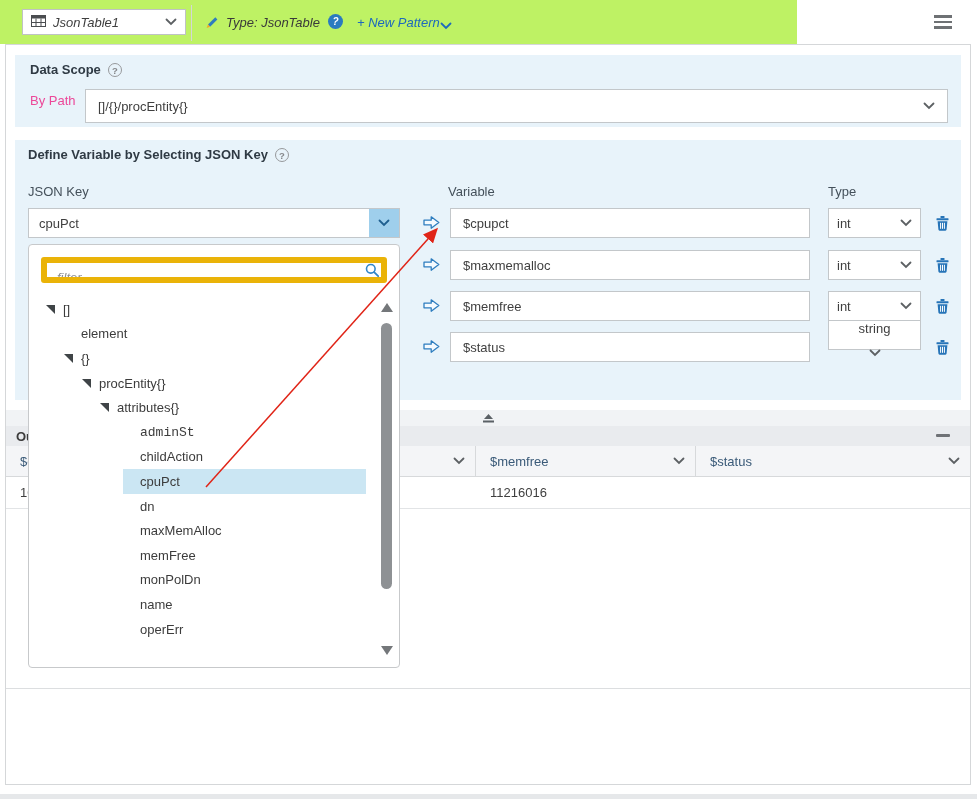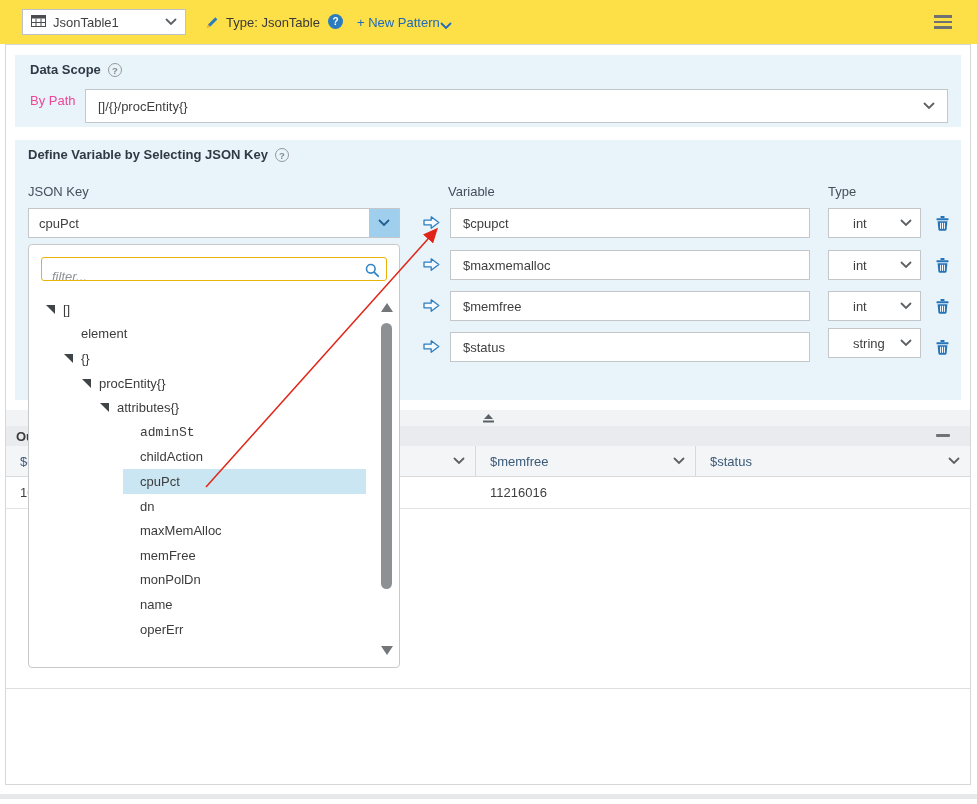--- a/index.html
+++ b/index.html
@@ -2,21 +2,21 @@
 <html><head>
 <meta charset="utf-8">
 <style>
   * { margin:0; padding:0; box-sizing:border-box; }
   html,body { background:#fff; }
   .page {
     position:relative; width:977px; height:804px; overflow:hidden;
     font-family:"Liberation Sans", sans-serif; font-size:13px; color:#3f3f3f; background:#fff;
   }
   
-  .topbar { position:absolute; left:0; top:0; width:977px; height:44px; background:#fde047; }
+  .topbar { position:absolute; left:0; top:0; width:797px; height:44px; background:#bef264;font-style:italic; }
   .pattern-select {
     position:absolute; left:22px; top:9px; width:164px; height:26px; background:#fff;
     border:1px solid #bfc2c4; display:flex; align-items:center; padding:0 8px; cursor:pointer;
   }
   .pattern-select .lbl { margin-left:7px; flex:1; color:#3f3f3f; }
   .chev { color:#5c6063; display:inline-flex; }
   .tb-divider { position:absolute; left:191px; top:5px; width:1px; height:36px; background:#d4d6d8; }
   .pencil { position:absolute; left:203px; top:14px; cursor:pointer; }
   .type-label { position:absolute; left:226px; top:15px; color:#3a3a3a; }
   .help-filled {
@@ -53,21 +53,21 @@
   .json-combo .lbl { flex:1; display:flex; align-items:center; padding-left:10px; color:#3f3f3f; }
   .json-combo .toggle { width:30px; background:#9fcfec; display:flex; align-items:center; justify-content:center; color:#1f5f8f; }
   
   .map-arrow { position:absolute; left:423px; }
   .var-input {
     position:absolute; left:450px; width:360px; height:30px; border:1px solid #c3c7ca; background:#fff;
     padding:0 12px; font-family:"Liberation Sans",sans-serif; font-size:13px; color:#3f3f3f;
   }
   .type-select {
     position:absolute; left:828px; width:93px; height:30px; border:1px solid #c3c7ca; background:#fff;
-    display:flex; align-items:center; padding:0 8px 0 24px; cursor:pointer;gap:13px;
+    display:flex; align-items:center; padding:0 8px 0 8px; cursor:pointer;gap:13px;
   }
   .type-select .lbl { flex:1; color:#3f3f3f; }
   .trash { position:absolute; left:936px; cursor:pointer; }
   
   .collapse-strip { position:absolute; left:6px; top:410px; width:964px; height:16px; background:#f1f3f5; display:flex; align-items:center; justify-content:center; }
   .collapse-btn { cursor:pointer; display:flex; }
   .output-bar { position:absolute; left:6px; top:426px; width:964px; height:20px; background:#e9ebee; display:flex; align-items:center; }
   .output-title { margin-left:10px; font-weight:600; color:#3c3c3c; }
   .minus-btn { position:absolute; right:20px; top:8px; width:14px; height:3px; background:#6f7276; border-radius:1px; cursor:pointer; }
   .out-header { position:absolute; left:6px; top:446px; width:964px; height:31px; background:#f4f5f7; border-bottom:1px solid #d7d9db; display:flex; }
@@ -78,21 +78,21 @@
   .out-row { position:absolute; left:6px; top:477px; width:964px; height:32px; background:#fff; border-bottom:1px solid #e2e4e6; display:flex; }
   .out-cell { display:flex; align-items:center; padding-left:14px; color:#3f3f3f; }
   .out-bottom { position:absolute; left:6px; top:688px; width:964px; height:1px; background:#dcdee0; }
   .bottom-band { position:absolute; left:0; top:794px; width:977px; height:5px; background:#e6e8ea; }
   
   .dropdown {
     position:absolute; left:28px; top:244px; width:372px; height:424px; background:#fff;
     border:1px solid #c7c9cb; border-radius:4px; z-index:10;
   }
   .filter-input {
-    position:absolute; left:12px; top:12px; width:346px; height:24px; border:1px solid #eab308; border-radius:3px;
+    position:absolute; left:12px; top:12px; width:346px; height:24px; border:6px solid #eab308; border-radius:3px;
     padding:14px 30px 0 10px; font-family:"Liberation Sans",sans-serif; font-size:13px; color:#3f3f3f;
   }
   .filter-input::placeholder { font-style:italic; color:#8e9194; }
   .search-icon { position:absolute; left:336px; top:18px; pointer-events:none; }
   .tree-list { position:absolute; left:0; top:52px; width:350px; }
   .tree-row { height:24.6px; display:flex; align-items:center; cursor:pointer; }
   .tree-item { display:flex; align-items:center; height:100%; }
   .tree-item.selected { background:#cbe6f3; }
   .tri { width:17px; display:inline-flex; align-items:center; }
   .tree-lbl { color:#3c3c3c; white-space:pre; }
@@ -244,21 +244,21 @@
           <rect x="0.5" y="2.2" width="12" height="2" rx="0.5" fill="#2674b8"></rect>
           <path d="M1.6 5.2 h9.8 l-0.8 8.4 a1.2 1.2 0 0 1 -1.2 1.1 h-5.8 a1.2 1.2 0 0 1 -1.2 -1.1 Z" fill="#2674b8"></path>
           <line x1="4.6" y1="6.8" x2="4.6" y2="12.8" stroke="#fff"></line>
           <line x1="6.5" y1="6.8" x2="6.5" y2="12.8" stroke="#fff"></line>
           <line x1="8.4" y1="6.8" x2="8.4" y2="12.8" stroke="#fff"></line>
         </svg></span>
       <span class="map-arrow" style="top: 339px;"><svg width="17" height="15" viewBox="0 0 17 15">
           <path d="M1 5.2 H8.2 V1.8 L15.8 7.5 L8.2 13.2 V9.8 H1 Z" fill="#f4faff" stroke="#2e7dbf" stroke-width="1.3" stroke-linejoin="round"></path>
         </svg></span>
       <input class="var-input" type="text" value="$status" style="top: 332px;">
-      <div class="type-select" style="top: 328px;">
+      <div class="type-select" style="top: 320px; flex-direction: column;">
         <span class="lbl">string</span>
         <span class="chev">
           <svg width="12" height="8" viewBox="0 0 12 8">
             <path d="M1.5 1.5 L6 6 L10.5 1.5" fill="none" stroke="currentColor" stroke-width="1.8" stroke-linecap="round"></path>
           </svg>
         </span>
       </div>
       <span class="trash" style="top: 340px;"><svg width="13" height="15" viewBox="0 0 13 15">
           <rect x="4.5" y="0" width="4" height="2" rx="0.5" fill="#2674b8"></rect>
           <rect x="0.5" y="2.2" width="12" height="2" rx="0.5" fill="#2674b8"></rect>

